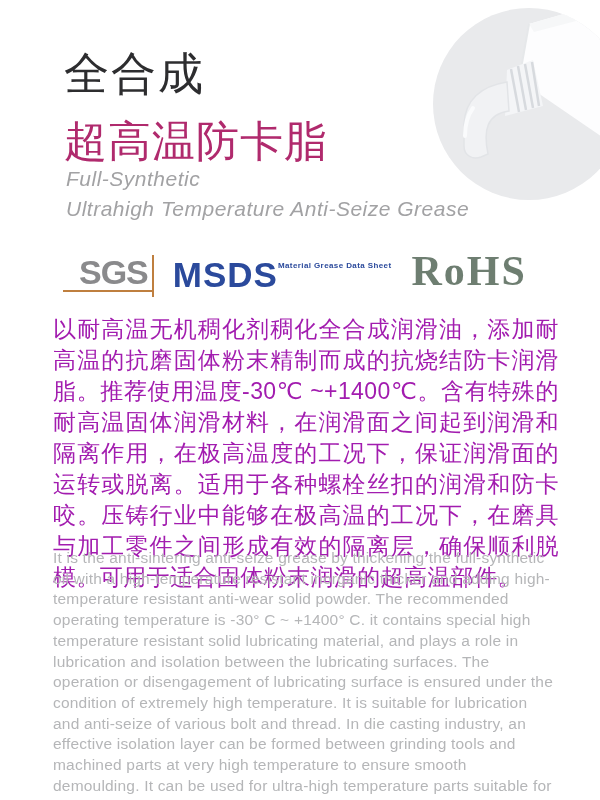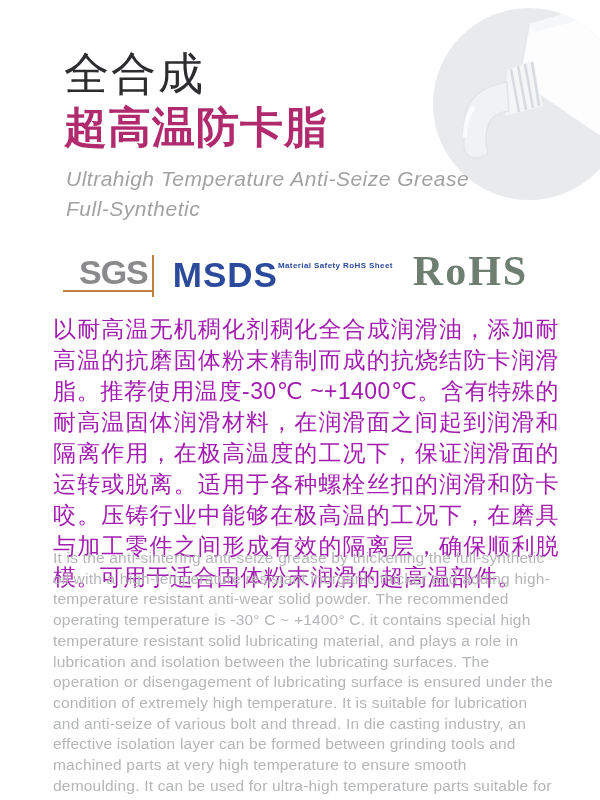--- a/index.html
+++ b/index.html
@@ -22,22 +22,22 @@
   }
   .hero-circle svg{display:block;width:100%;height:100%;}
 
   
   .title-block{position:absolute;left:64px;top:48px;}
   .title-cn-1{
     font-size:45px;line-height:52px;font-weight:500;
     color:#2d2d2f;letter-spacing:2px;
   }
   .title-cn-2{
-    font-size:43px;line-height:50px;font-weight:700;
-    color:#b02a6d;letter-spacing:1px;margin-top:2px;text-align:center;
+    font-size:43px;line-height:50px;font-weight:400;
+    color:#b02a6d;letter-spacing:1px;margin-top:16px;text-align:center;
   }
   .subtitle{
     position:absolute;left:66px;top:164px;
     font-style:italic;color:#a2a2a4;
     font-size:21px;line-height:30px;letter-spacing:0.5px;
   }
 
   
   .logos{
     position:absolute;left:63px;top:252px;
@@ -105,29 +105,29 @@
       <path d="M 74 74 C 48 78 32 92 31 116 L 31 138 C 31 148 40 152 48 149 L 55 146 C 50 122 54 106 76 103 Z" fill="#f1f2f4" stroke="#e2e4e7" stroke-width="1.5"></path>
       <path d="M 40 100 C 34 108 32 118 32 128" stroke="#fafbfc" stroke-width="4" fill="none" stroke-linecap="round"></path>
     </svg>
   </div>
 
   <div class="title-block">
     <div class="title-cn-1">全合成</div>
     <div class="title-cn-2">超高温防卡脂</div>
   </div>
   <div class="subtitle">
+    <div>Full-Synthetic</div>
     <div>Ultrahigh Temperature Anti-Seize Grease</div>
-    <div>Full-Synthetic</div>
   </div>
 
   <div class="logos">
     <div class="logo-sgs">SGS</div>
     <div class="logo-msds">
       <div class="logo-msds-word">MSDS</div>
-      <div class="logo-msds-caption">Material Safety RoHS Sheet</div>
+      <div class="logo-msds-caption">Material Grease Data Sheet</div>
     </div>
     <div class="logo-rohs">RoHS</div>
   </div>
 
   <div class="desc-cn">以耐高温无机稠化剂稠化全合成润滑油，添加耐高温的抗磨固体粉末精制而成的抗烧结防卡润滑脂。推荐使用温度-30℃ ~+1400℃。含有特殊的耐高温固体润滑材料，在润滑面之间起到润滑和隔离作用，在极高温度的工况下，保证润滑面的运转或脱离。适用于各种螺栓丝扣的润滑和防卡咬。压铸行业中能够在极高温的工况下，在磨具与加工零件之间形成有效的隔离层，确保顺利脱模。可用于适合固体粉末润滑的超高温部件。</div>
   <div class="desc-en">It is the anti-sintering anti-seize grease by thickening the full-synthetic oil with a high-temperature resistant inorganic thicker and adding high-temperature resistant anti-wear solid powder. The recommended operating temperature is -30° C ~ +1400° C. it contains special high temperature resistant solid lubricating material, and plays a role in lubrication and isolation between the lubricating surfaces. The operation or disengagement of lubricating surface is ensured under the condition of extremely high temperature. It is suitable for lubrication and anti-seize of various bolt and thread. In die casting industry, an effective isolation layer can be formed between grinding tools and machined parts at very high temperature to ensure smooth demoulding. It can be used for ultra-high temperature parts suitable for solid powder lubrication.</div>
 
 </div>
 
 </body></html>

